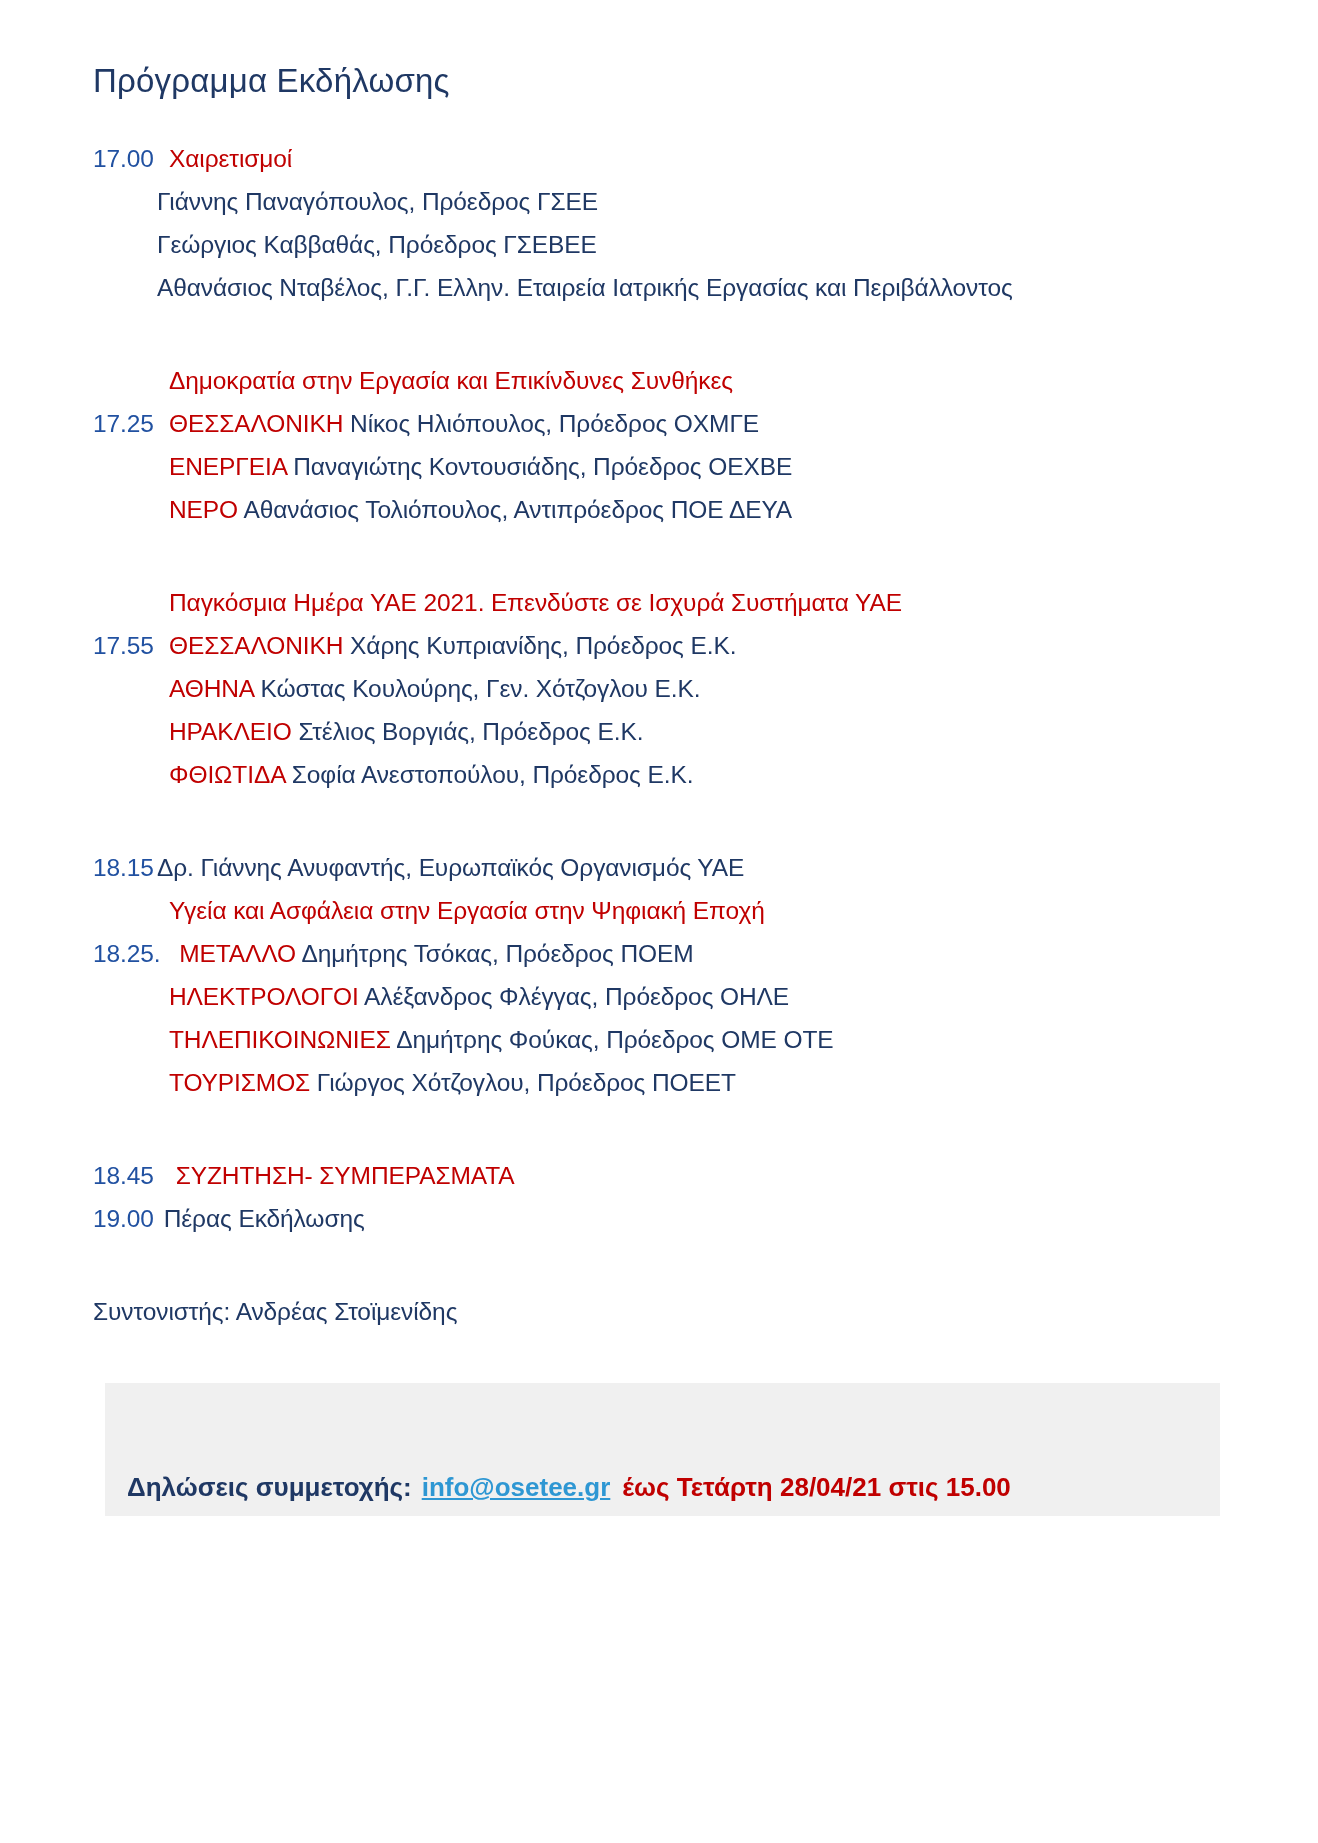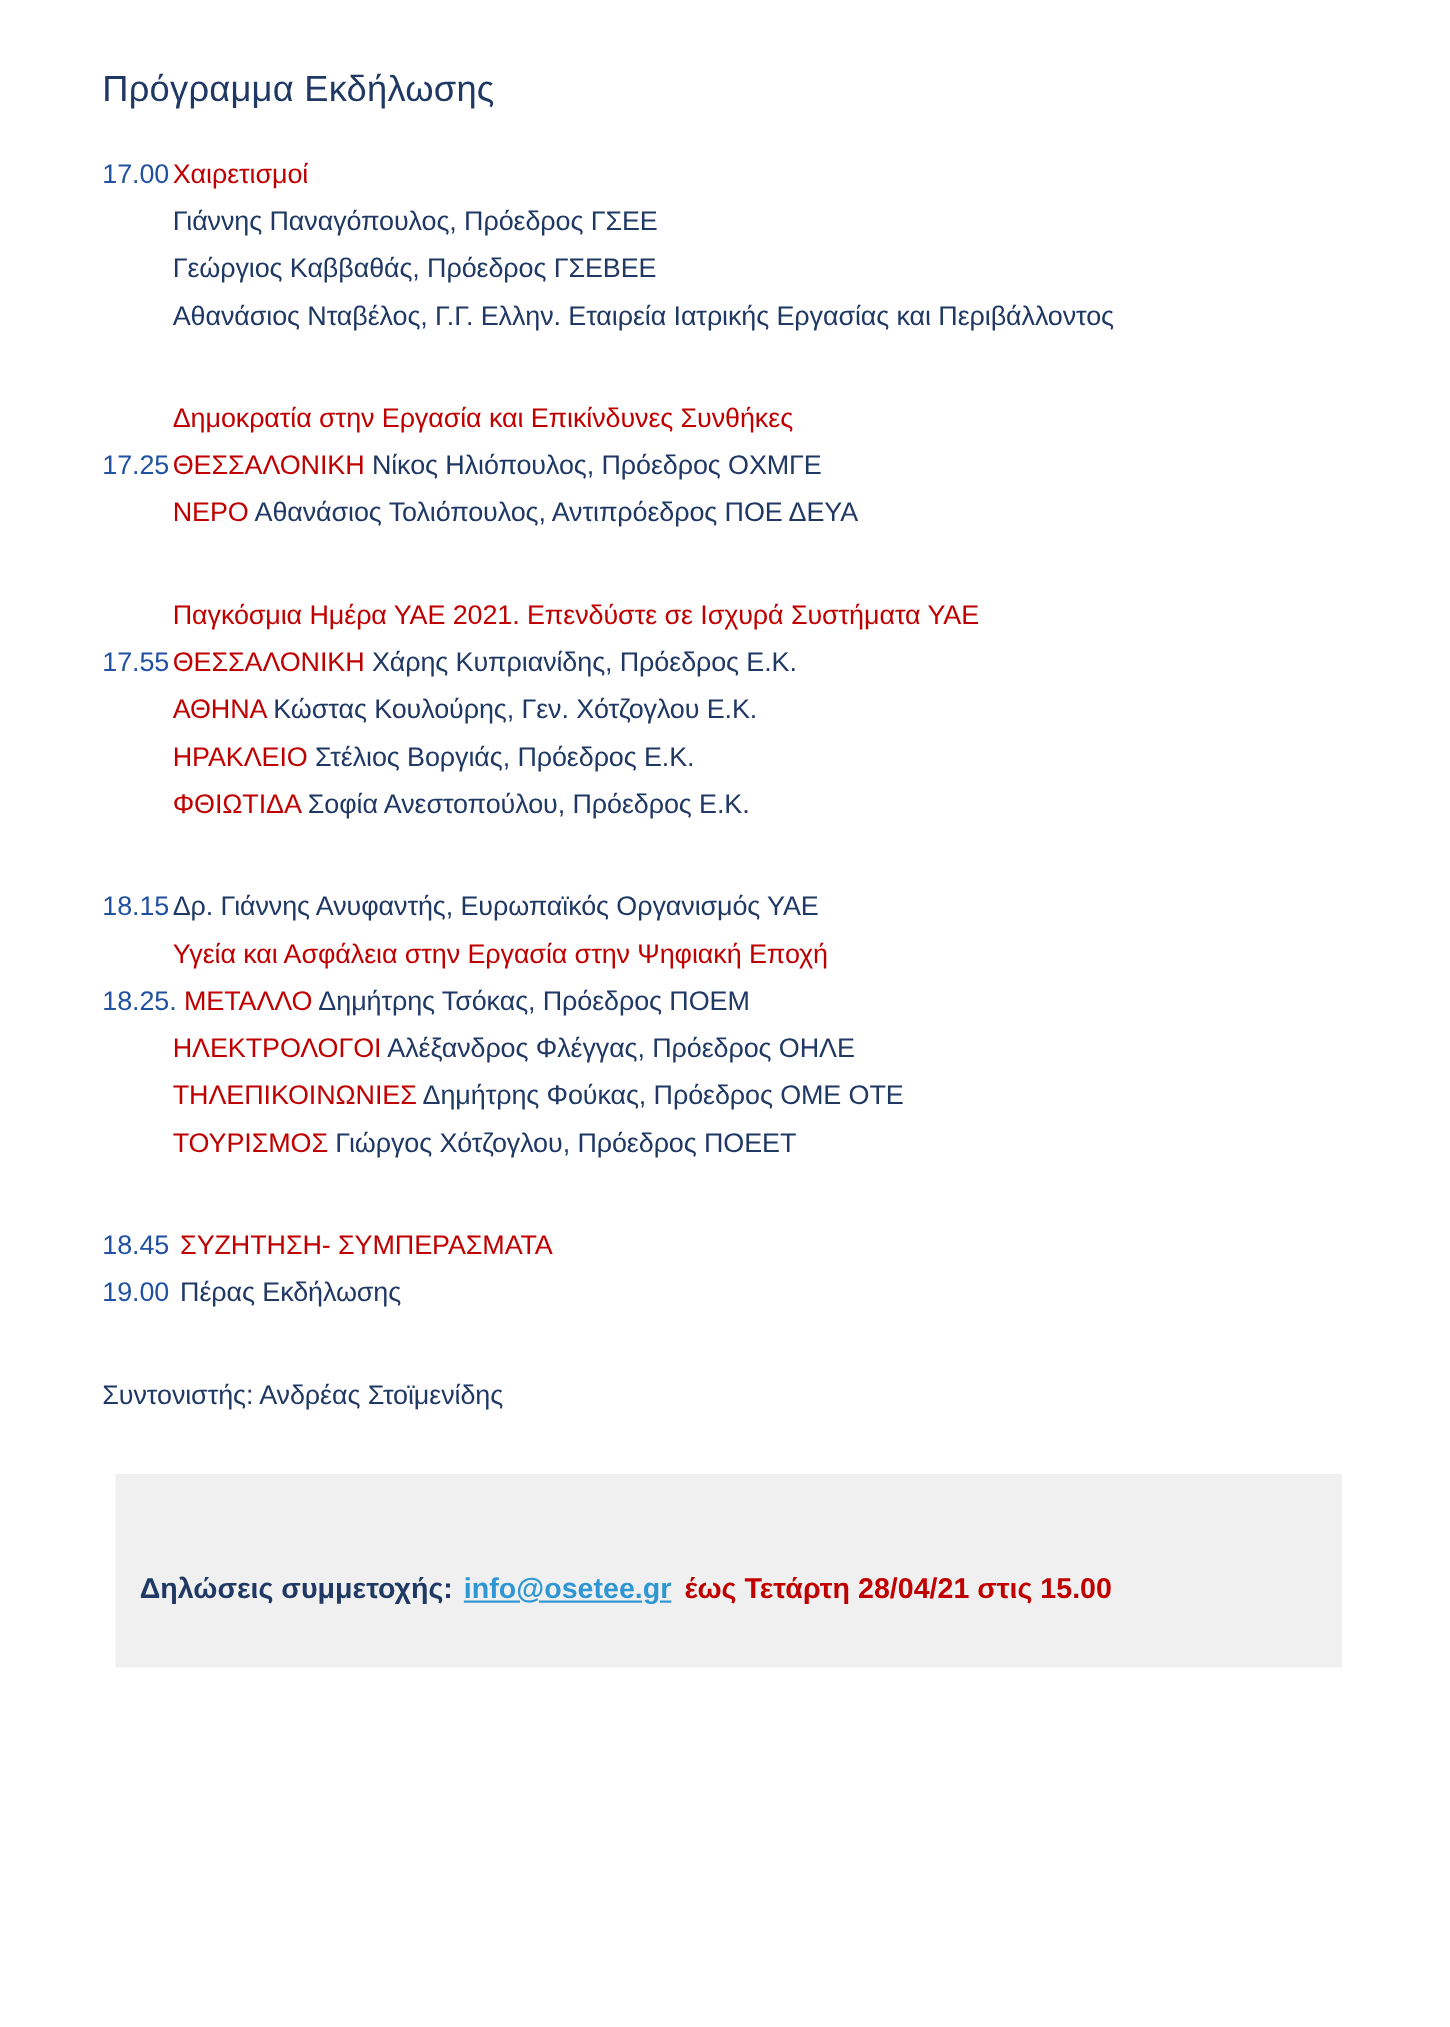--- a/index.html
+++ b/index.html
@@ -22,21 +22,21 @@
     letter-spacing:0.2px;margin-bottom:34px;line-height:1.3;
   }
   .schedule{font-size:24.5px;color:var(--navy);}
   .group{margin-bottom:50px;}
   .line{line-height:43px;white-space:nowrap;letter-spacing:-0.1px;}
   .line .time{
     display:inline-block;min-width:64px;color:var(--time-blue);
   }
   .line.indent{padding-left:64px;}
   .navy{color:var(--navy);}
-  .red{color:var(--red);}
+  .red{color:var(--red);margin-left:12px;}
   .info-box{
     margin-left:12px;margin-top:20px;width:1115px;height:210px;
     background:var(--box-bg);
     display:flex;align-items:center;
   }
   .box-line{
     padding-left:22px;font-size:26px;font-weight:bold;white-space:nowrap;
   }
   .box-prefix{color:var(--navy);}
   .box-link{
@@ -59,20 +59,21 @@
   <div class="schedule">
       <div class="group">
         <div class="line"><span class="time">17.00</span><span class="red">Χαιρετισμοί</span></div>
         <div class="line indent"><span class="navy">Γιάννης Παναγόπουλος, Πρόεδρος ΓΣΕΕ</span></div>
         <div class="line indent"><span class="navy">Γεώργιος Καββαθάς, Πρόεδρος ΓΣΕΒΕΕ</span></div>
         <div class="line indent"><span class="navy">Αθανάσιος Νταβέλος, Γ.Γ. Ελλην. Εταιρεία Ιατρικής Εργασίας και Περιβάλλοντος</span></div>
       </div>
       <div class="group">
         <div class="line indent"><span class="red">Δημοκρατία στην Εργασία και Επικίνδυνες Συνθήκες</span></div>
         <div class="line"><span class="time">17.25</span><span class="red">ΘΕΣΣΑΛΟΝΙΚΗ</span><span class="navy"> Νίκος Ηλιόπουλος, Πρόεδρος ΟΧΜΓΕ</span></div>
+        <div class="line indent"><span class="red">ΕΝΕΡΓΕΙΑ</span><span class="navy"> Παναγιώτης Κοντουσιάδης, Πρόεδρος ΟΕΧΒΕ</span></div>
         <div class="line indent"><span class="red">ΝΕΡΟ</span><span class="navy"> Αθανάσιος Τολιόπουλος, Αντιπρόεδρος ΠΟΕ ΔΕΥΑ</span></div>
       </div>
       <div class="group">
         <div class="line indent"><span class="red">Παγκόσμια Ημέρα ΥΑΕ 2021. Επενδύστε σε Ισχυρά Συστήματα ΥΑΕ</span></div>
         <div class="line"><span class="time">17.55</span><span class="red">ΘΕΣΣΑΛΟΝΙΚΗ</span><span class="navy"> Χάρης Κυπριανίδης, Πρόεδρος Ε.Κ.</span></div>
         <div class="line indent"><span class="red">ΑΘΗΝΑ</span><span class="navy"> Κώστας Κουλούρης, Γεν. Χότζογλου Ε.Κ.</span></div>
         <div class="line indent"><span class="red">ΗΡΑΚΛΕΙΟ</span><span class="navy"> Στέλιος Βοργιάς, Πρόεδρος Ε.Κ.</span></div>
         <div class="line indent"><span class="red">ΦΘΙΩΤΙΔΑ</span><span class="navy"> Σοφία Ανεστοπούλου, Πρόεδρος Ε.Κ.</span></div>
       </div>
       <div class="group">

